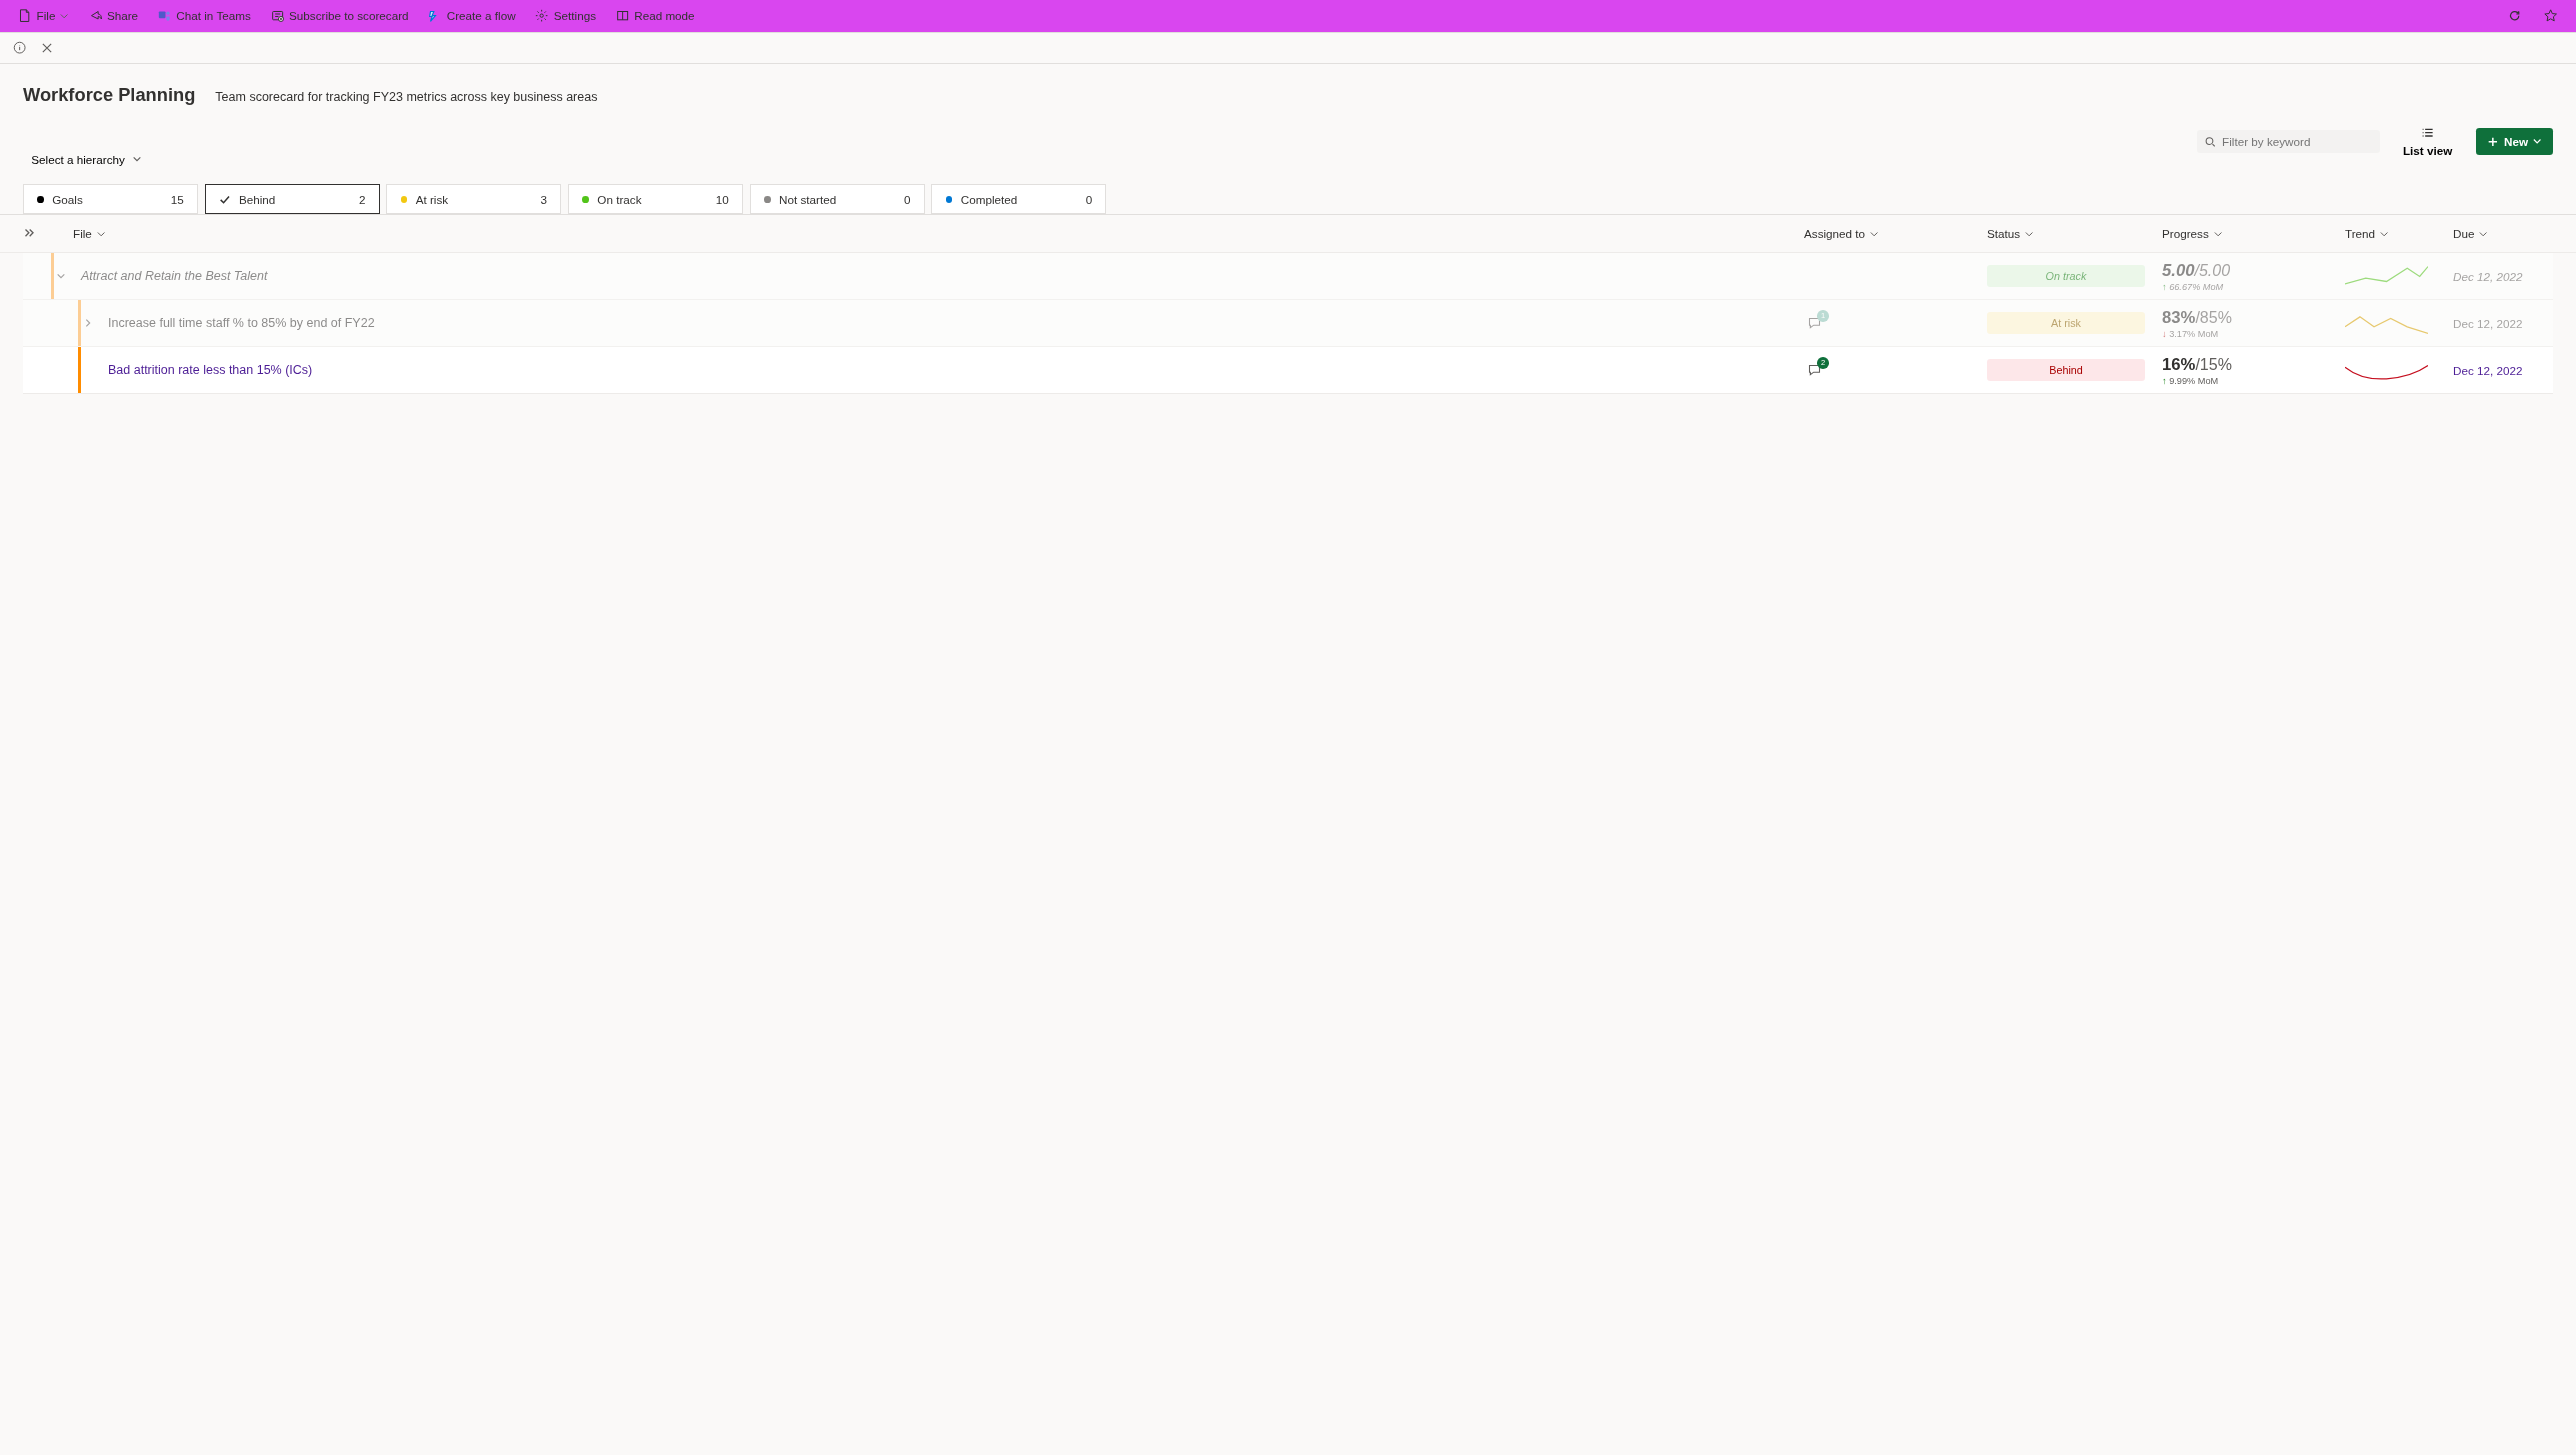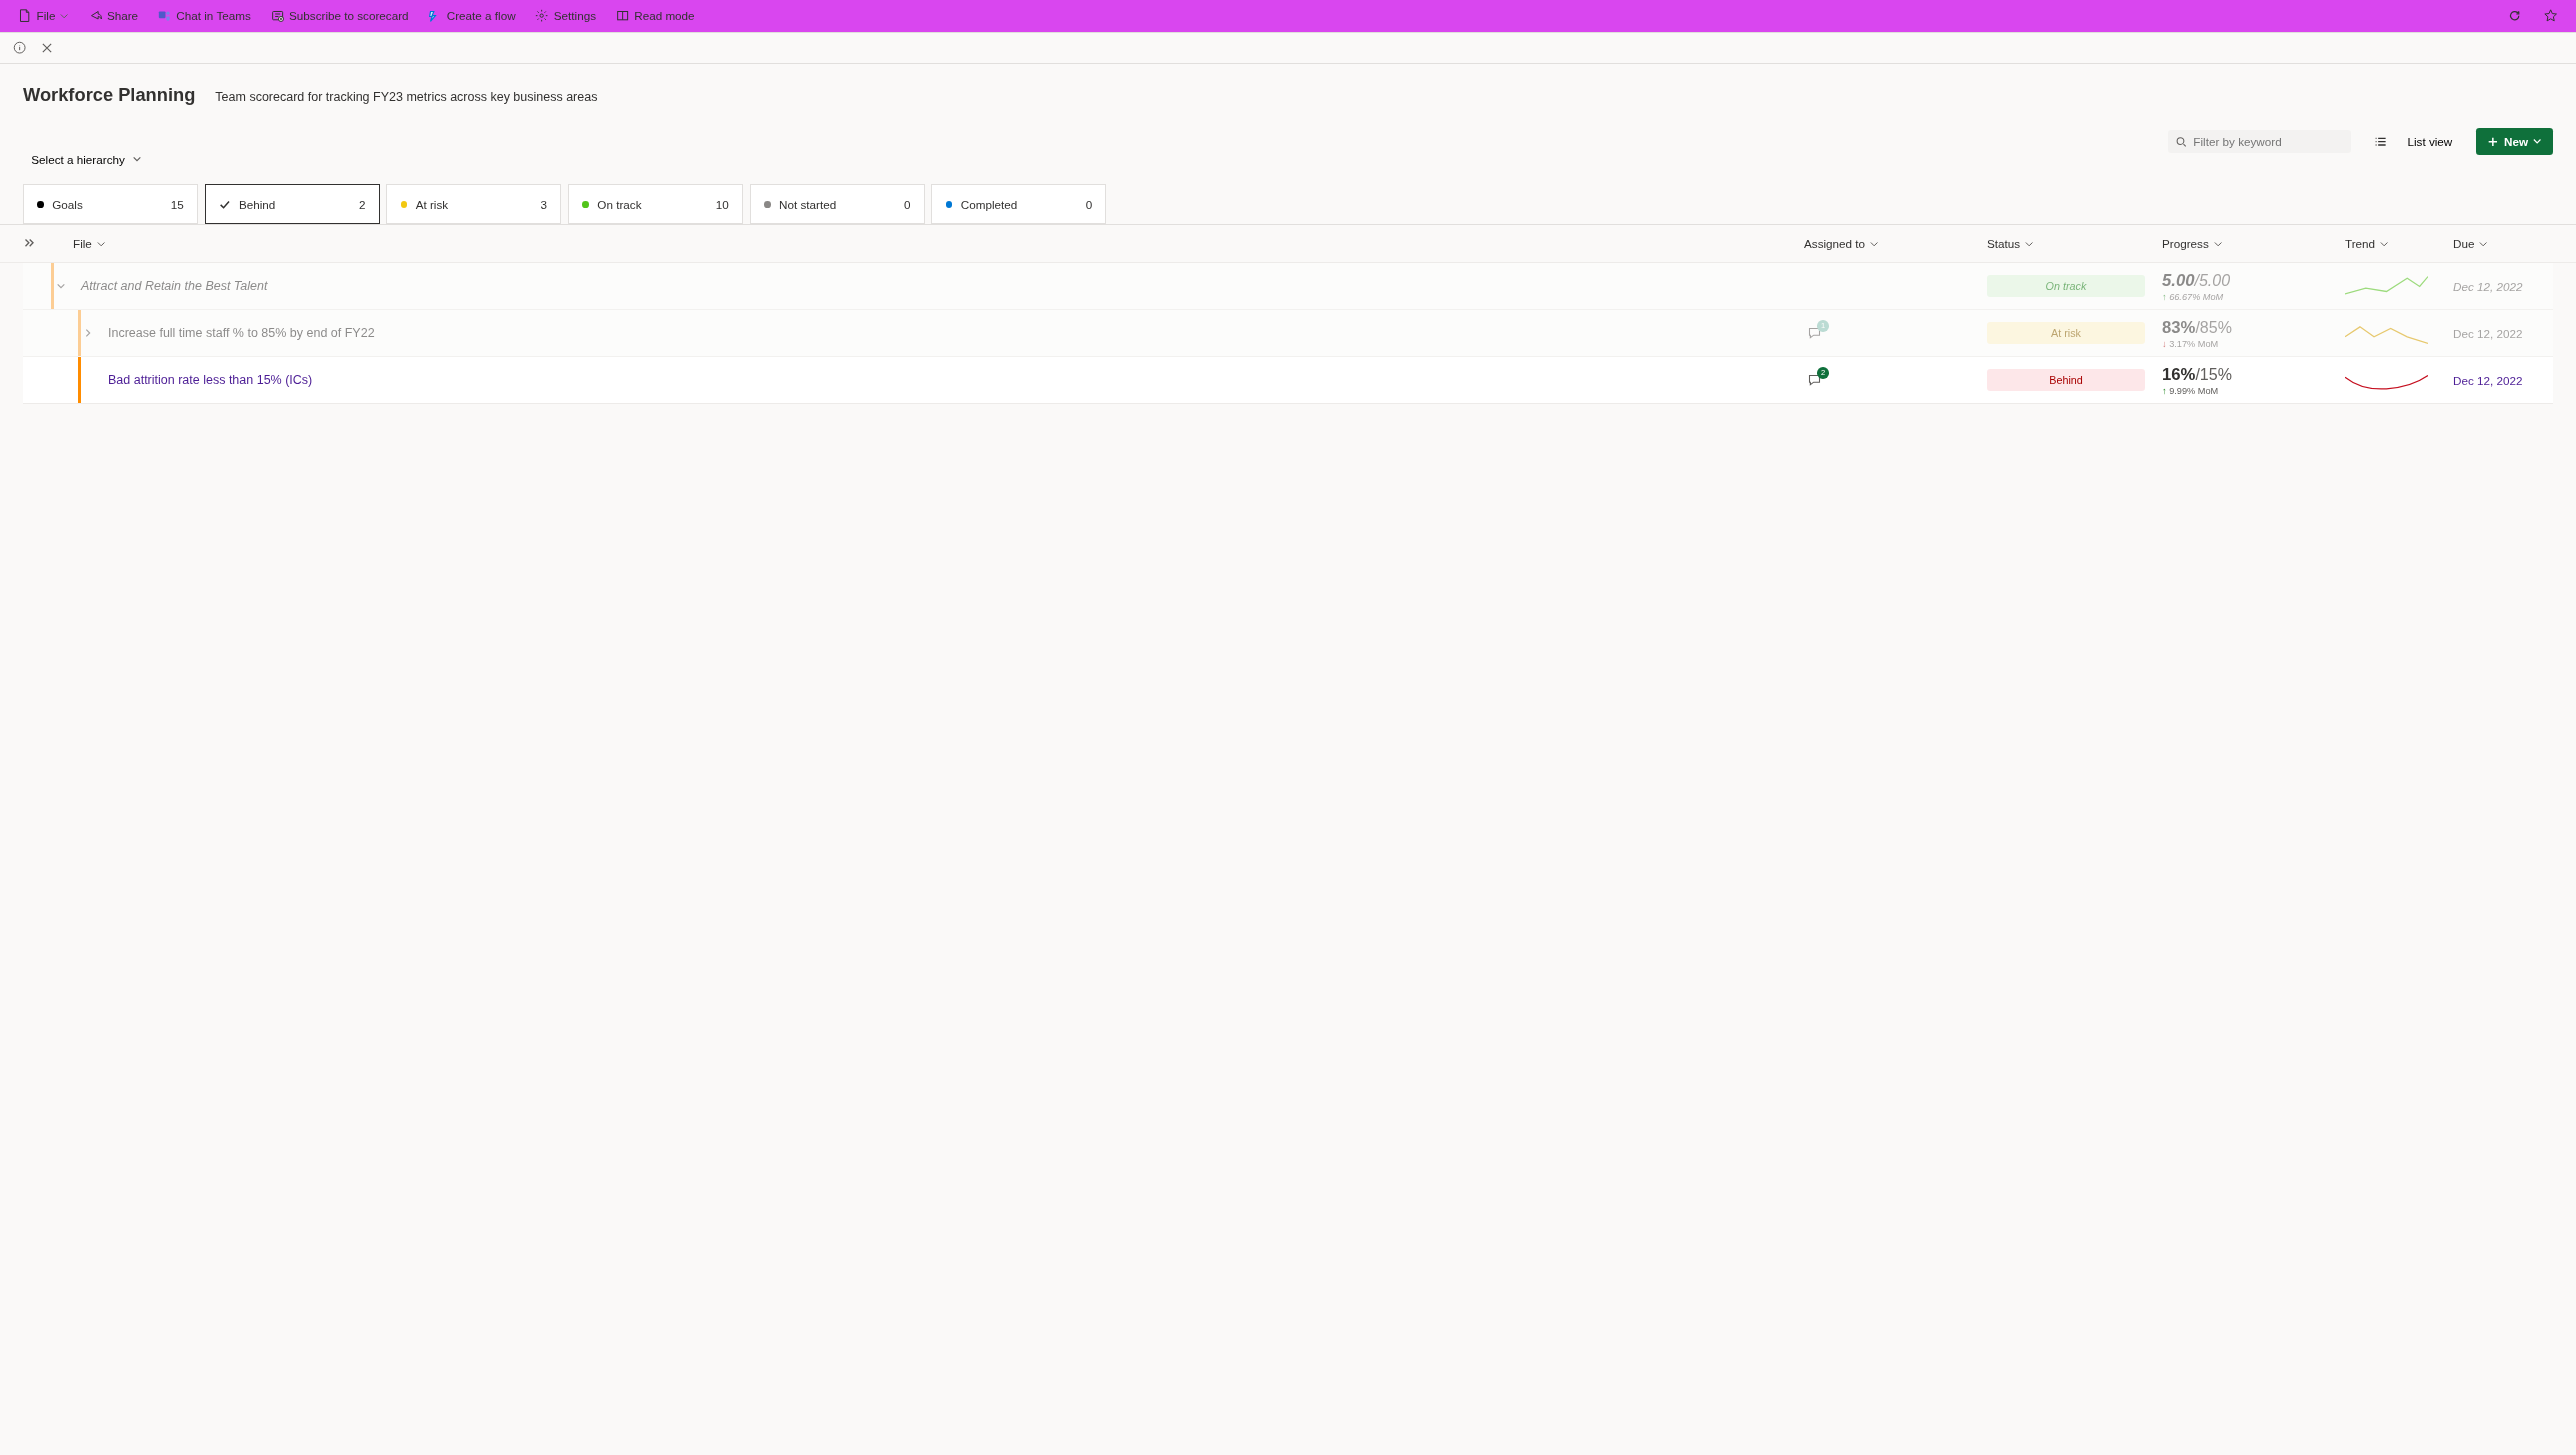--- a/index.html
+++ b/index.html
@@ -22,27 +22,27 @@
 
 .page-header { padding: 20px 23px 6.7px; }
 .title-row { display: flex; align-items: baseline; gap: 20px; margin-bottom: 6px; }
 .page-title { font-size: 18.3px; font-weight: 600; color: #323130; }
 .page-subtitle { font-size: 12.5px; color: #323130; }
 .controls-row { display: flex; align-items: center; }
 .hierarchy-select { display: inline-flex; align-items: center; gap: 6.7px; padding: 5px 8.3px; border: none; background: transparent; cursor: pointer; font-size: 11.7px; border-radius: 3.3px; margin-top: 36px;}
 .spacer { flex: 1; }
 .search-box { display: flex; align-items: center; background: #f3f2f1; border-radius: 3.3px; padding: 5px 8.3px; width: 183px; margin-right: 13.3px; }
 .search-box input { border: none; background: transparent; outline: none; font-size: 11.7px; width: 100%; margin-left: 6.7px; color: #605e5c; }
-.list-view-btn { display: inline-flex; align-items: center; gap: 20px; padding: 6.7px 10px; border: none; background: transparent; cursor: pointer; font-size: 11.7px; font-weight: 400; margin-right: 13.3px; }
+.list-view-btn { display: inline-flex; align-items: center; gap: 4px; padding: 6.7px 10px; border: none; background: transparent; cursor: pointer; font-size: 11.7px; font-weight: 700; margin-right: 13.3px; flex-direction: column; }
 .new-btn { display: inline-flex; align-items: center; gap: 5px; padding: 6.7px 11.7px; border: none; background: #0f703b; color: #fff; border-radius: 3.3px; cursor: pointer; font-size: 11.7px; font-weight: 600; }
 
 
 .status-tabs-wrap { padding: 6.7px 23px 0; border-bottom: 0.8px solid #e1dfdd; }
 .status-tabs { display: flex; gap: 6.7px; }
-.status-tab { display: flex; align-items: center; padding: 8.3px 13.3px; border: 0.8px solid #e1dfdd; background: #fff; cursor: pointer; width: 175px; height: 40px; font-size: 11.7px; }
+.status-tab { display: flex; align-items: center; padding: 8.3px 13.3px; border: 0.8px solid #e1dfdd; background: #fff; cursor: pointer; width: 175px; height: 30px; font-size: 11.7px; }
 .status-tab.selected { border: 1.2px solid #323130; }
 .status-tab .dot { width: 6.7px; height: 6.7px; border-radius: 50%; margin-right: 8.3px; }
 .status-tab .check { width: 11.7px; height: 11.7px; margin-right: 8.3px; }
 .status-tab .tab-label { flex: 1; }
 .status-tab .tab-count { font-weight: 400; color: #323130; }
 .dot-black{background:#000}.dot-yellow{background:#f2c811}.dot-green{background:#52c41a}.dot-grey{background:#8a8886}.dot-blue{background:#0078d4}
 
 
 .table-header { display: flex; align-items: center; padding: 11.7px 23px; border-bottom: 0.8px solid #edebe9; }
 .col-expand { width: 50px; }

